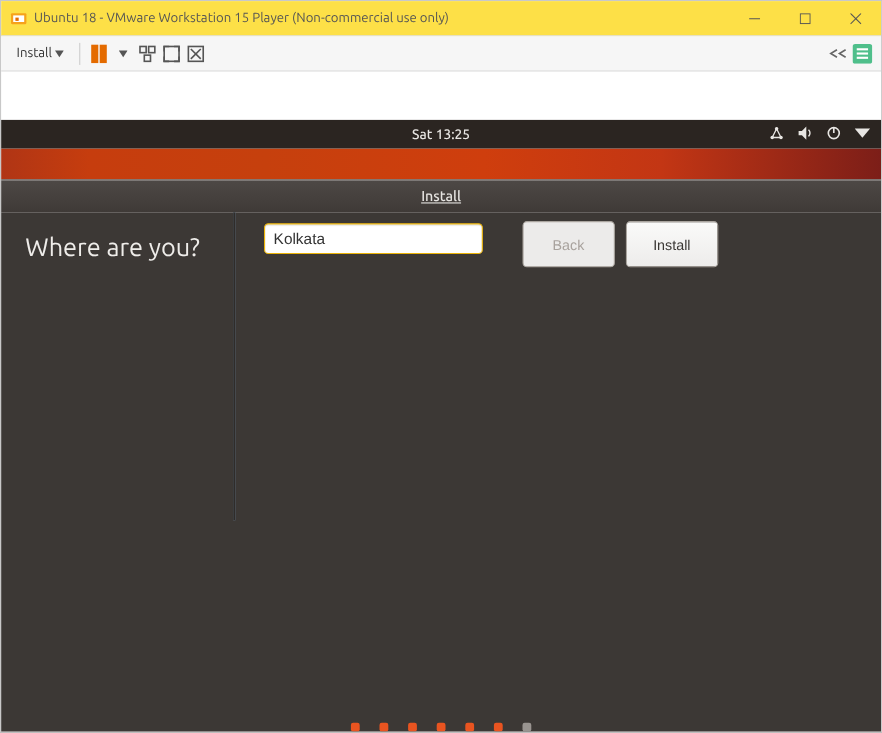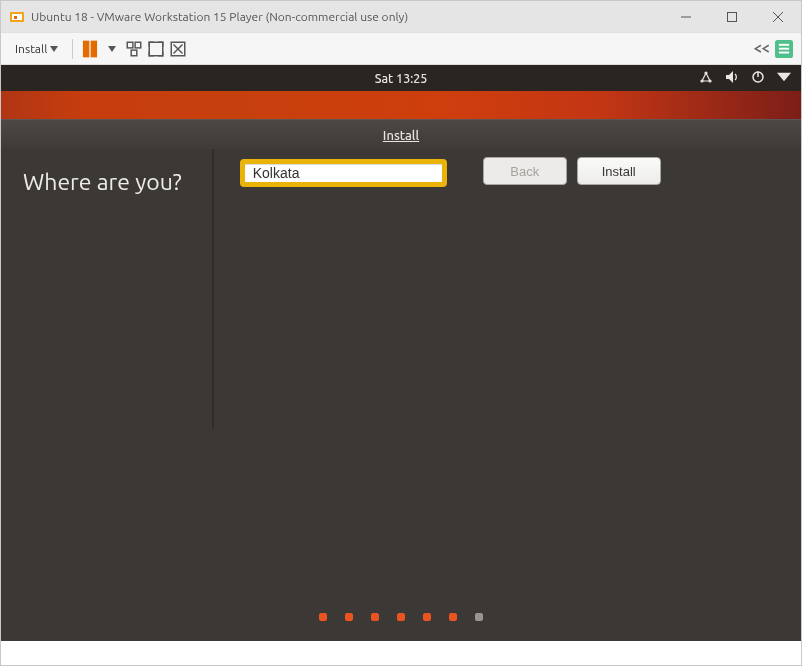--- a/index.html
+++ b/index.html
@@ -8,21 +8,21 @@
     background: #fff;
     width: 802px;
     height: 666px;
     overflow: hidden;
     border: 1px solid #c8c8c8;
   }
 
   
   .win-titlebar {
     height: 32px;
-    background: #e5e5e5;
+    background: #fde047;
     display: flex;
     align-items: center;
     padding-left: 8px;
     border-bottom: 1px solid #e0e0e0;
     color: #555;
     font-size: 12px;
   }
   .win-titlebar .app-icon {
     width: 16px; height: 16px;
     margin-right: 6px;
@@ -60,20 +60,21 @@
   .ubuntu-topbar {
     height: 26px;
     background: #2b2521;
     color: #e8e6e3;
     font-size: 12.5px;
     font-weight: 500;
     display: flex;
     align-items: center;
     justify-content: center;
     position: relative;
+    margin-top: 44px;
   }
   .ubuntu-topbar .tray {
     position: absolute;
     right: 10px;
     display: flex;
     gap: 12px;
     align-items: center;
   }
   .tray svg { width:14px; height:14px; fill:#e8e6e3; }
 
@@ -141,39 +142,39 @@
     background: radial-gradient(circle at center, #fff 0 30%, #c01818 31% 100%);
   }
 
   
   .loc-row {
     padding: 10px 18px 6px;
   }
   .loc-input {
     width:100%;
     height:28px;
-    border:5px solid #eab308;
+    border:1px solid #eab308;
     border-radius:4px;
     background:#fff;
     color:#333;
     font-size:14px;
     padding: 3px 8px;
     box-shadow: inset 0 1px 1px rgba(0,0,0,.15);
   }
 
   
   .nav-row {
     display:flex;
     justify-content:flex-end;
     gap:10px;
     padding: 8px 18px 0;
   }
   .ub-btn {
     min-width:84px;
-    height:28px;
+    height:42px;
     border:1px solid #aaa59f;
     border-radius:4px;
     background: linear-gradient(#fafaf9,#edeceb);
     font-size:13px;
     color:#3a3734;
     padding:0 14px;
     cursor:pointer;
   }
   .ub-btn:disabled {
     color:#a8a29d;

